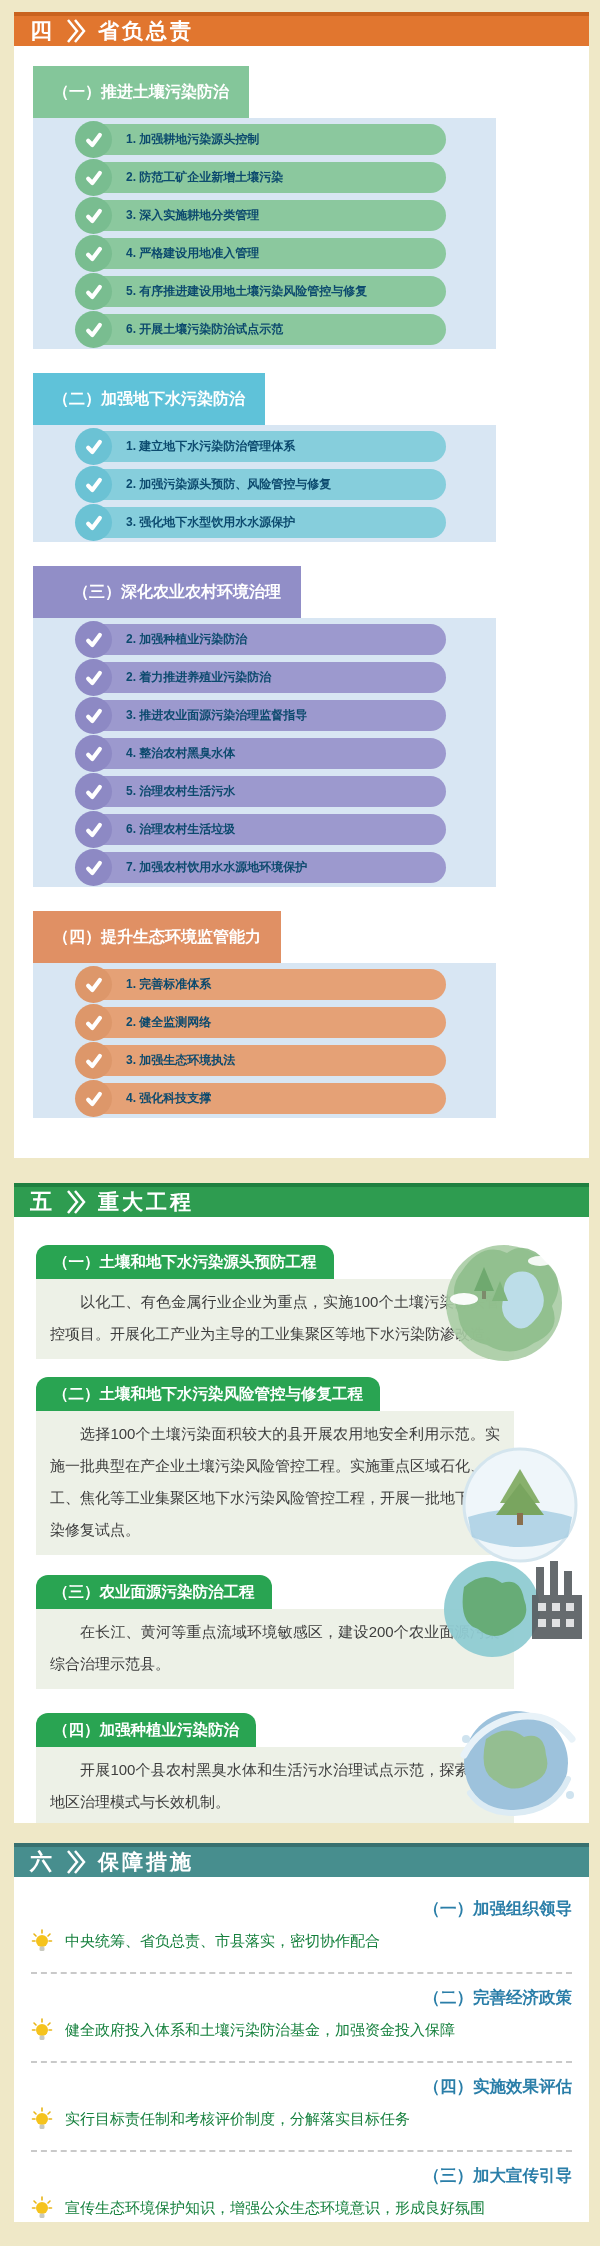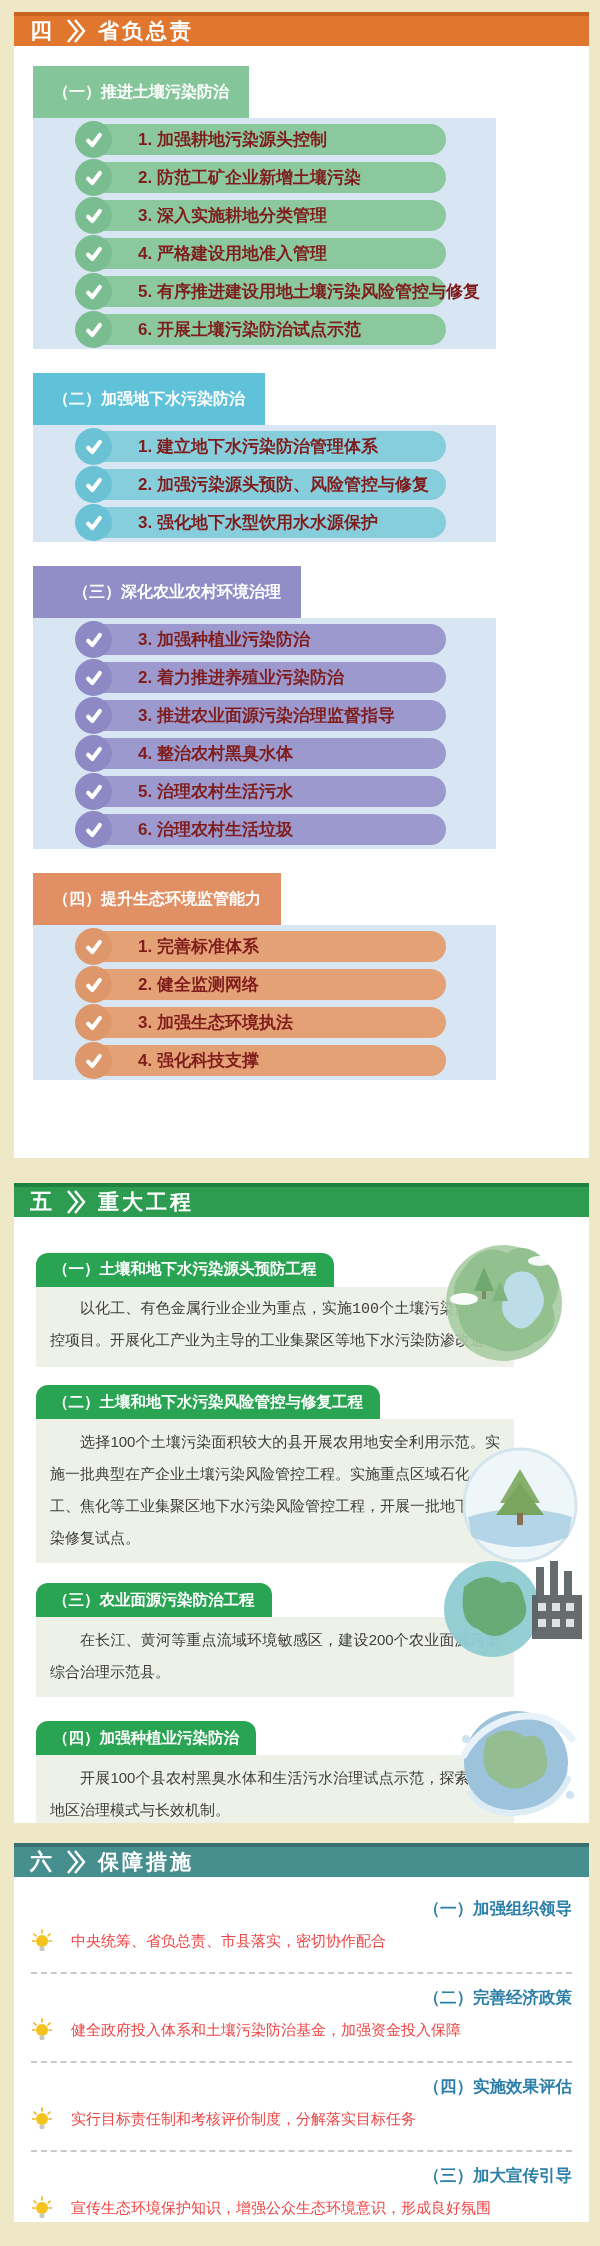--- a/index.html
+++ b/index.html
@@ -38,21 +38,21 @@
   .g-panel{background:#D8E6F3;width:463px;padding:6px 0 4px;box-sizing:border-box;}
   .pill{
     position:relative;height:31px;width:368px;margin:0 0 7px 45px;
     border-radius:16px;display:flex;align-items:center;
   }
   .pill:last-child{margin-bottom:0;}
   .check{
     position:absolute;left:-3px;top:-3px;width:37px;height:37px;border-radius:50%;
     display:flex;align-items:center;justify-content:center;
   }
-  .pill .txt{margin-left:60px;color:#7f1d1d;font-weight:bold;font-size:17px;white-space:nowrap;}
+  .pill .txt{margin-left:48px;color:#0c4a6e;font-weight:bold;font-size:12px;white-space:nowrap;}
   .t-green .g-tab{background:#84C69A;}
   .t-green .pill{background:#8BC89E;}
   .t-green .check{background:#79BD90;}
   .t-blue .g-tab{background:#5FC2D9;}
   .t-blue .pill{background:#86CEDC;}
   .t-blue .check{background:#6BC2D4;}
   .t-purple .g-tab{background:#918EC7;padding-left:40px;}
   .t-purple .pill{background:#9C99CE;}
   .t-purple .check{background:#8D89C4;}
   .t-salmon .g-tab{background:#E09064;}
@@ -67,34 +67,34 @@
     position:relative;z-index:3;
   }
   .proj-panel{
     background:#EDF1E7;width:478px;box-sizing:border-box;
     padding:7px 14px 9px;position:relative;z-index:1;
   }
   .proj-panel p{
     margin:0;font-size:15px;line-height:32px;color:#3D3D3D;
     text-align:justify;text-indent:2em;position:relative;z-index:3;
   }
-  .p1{margin-top:8px;font-family:Liberation Mono, monospace;}
+  .p1{margin-top:0;}
   .p2{margin-top:18px;}
   .p3{margin-top:20px;}
   .p4{margin-top:24px;}
   .deco{position:absolute;z-index:2;}
   #deco-forest{top:4px;left:408px;}
   #deco-sphere{top:224px;left:442px;}
   #deco-factory{top:330px;left:426px;}
   #deco-splash{top:478px;left:436px;}
 
   
   .measure{border-bottom:2px dashed #C9C9C9;padding-bottom:13px;margin-bottom:3px;}
   .m-title{color:#2A7EA8;font-weight:bold;font-size:16.5px;margin:13px 0 10px;}
-  .m-line{display:flex;align-items:flex-start;gap:18px;font-size:15px;color:#ef4444;line-height:22px;}
+  .m-line{display:flex;align-items:flex-start;gap:12px;font-size:15px;color:#15803d;line-height:22px;}
   .bulb{flex:0 0 auto;margin-top:-1px;}
 </style>
 </head>
 <body>
 
 <div class="band band-s4">
   <span class="num">四</span>
   <span class="chev">
     <svg width="20" height="26" viewBox="0 0 20 26">
         <path d="M2 2 L11 13 L2 24" stroke="#fff" stroke-width="2.5" fill="none"></path>
@@ -192,21 +192,21 @@
 
   <div class="group t-purple">
     <div class="g-tab">（三）深化农业农村环境治理</div>
     <div class="g-panel">
       <div class="pill">
           <span class="check">
             <svg width="20" height="20" viewBox="0 0 24 24">
               <path d="M5 13l5 5 9-12" stroke="#fff" stroke-width="5" fill="none" stroke-linecap="round" stroke-linejoin="round"></path>
             </svg>
           </span>
-          <span class="txt">3. 加强种植业污染防治</span>
+          <span class="txt">2. 加强种植业污染防治</span>
         </div>
       <div class="pill">
           <span class="check">
             <svg width="20" height="20" viewBox="0 0 24 24">
               <path d="M5 13l5 5 9-12" stroke="#fff" stroke-width="5" fill="none" stroke-linecap="round" stroke-linejoin="round"></path>
             </svg>
           </span>
           <span class="txt">2. 着力推进养殖业污染防治</span>
         </div>
       <div class="pill">
@@ -233,20 +233,28 @@
           </span>
           <span class="txt">5. 治理农村生活污水</span>
         </div>
       <div class="pill">
           <span class="check">
             <svg width="20" height="20" viewBox="0 0 24 24">
               <path d="M5 13l5 5 9-12" stroke="#fff" stroke-width="5" fill="none" stroke-linecap="round" stroke-linejoin="round"></path>
             </svg>
           </span>
           <span class="txt">6. 治理农村生活垃圾</span>
+        </div>
+      <div class="pill">
+          <span class="check">
+            <svg width="20" height="20" viewBox="0 0 24 24">
+              <path d="M5 13l5 5 9-12" stroke="#fff" stroke-width="5" fill="none" stroke-linecap="round" stroke-linejoin="round"></path>
+            </svg>
+          </span>
+          <span class="txt">7. 加强农村饮用水水源地环境保护</span>
         </div>
     </div>
   </div>
 
   <div class="group t-salmon">
     <div class="g-tab">（四）提升生态环境监管能力</div>
     <div class="g-panel">
       <div class="pill">
           <span class="check">
             <svg width="20" height="20" viewBox="0 0 24 24">

